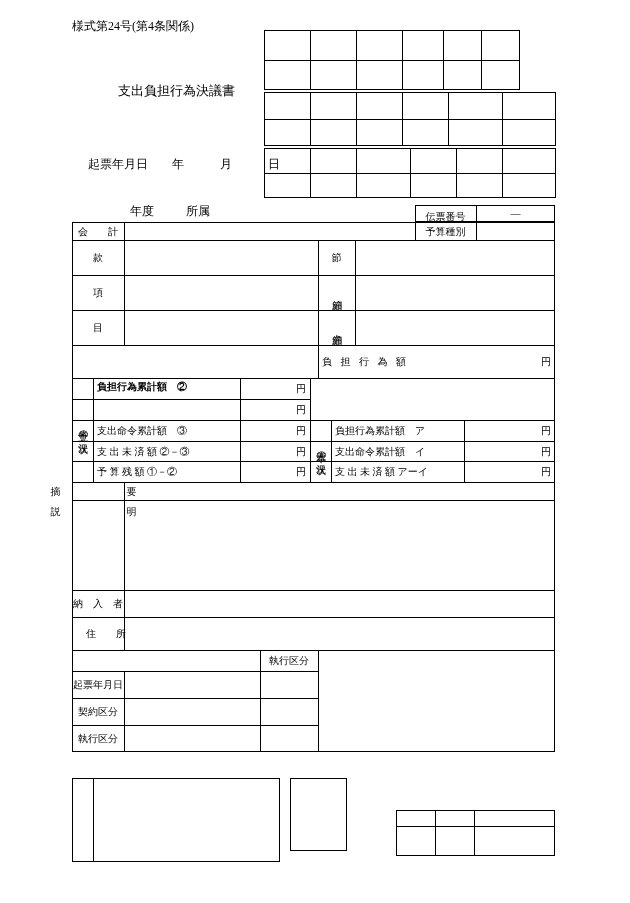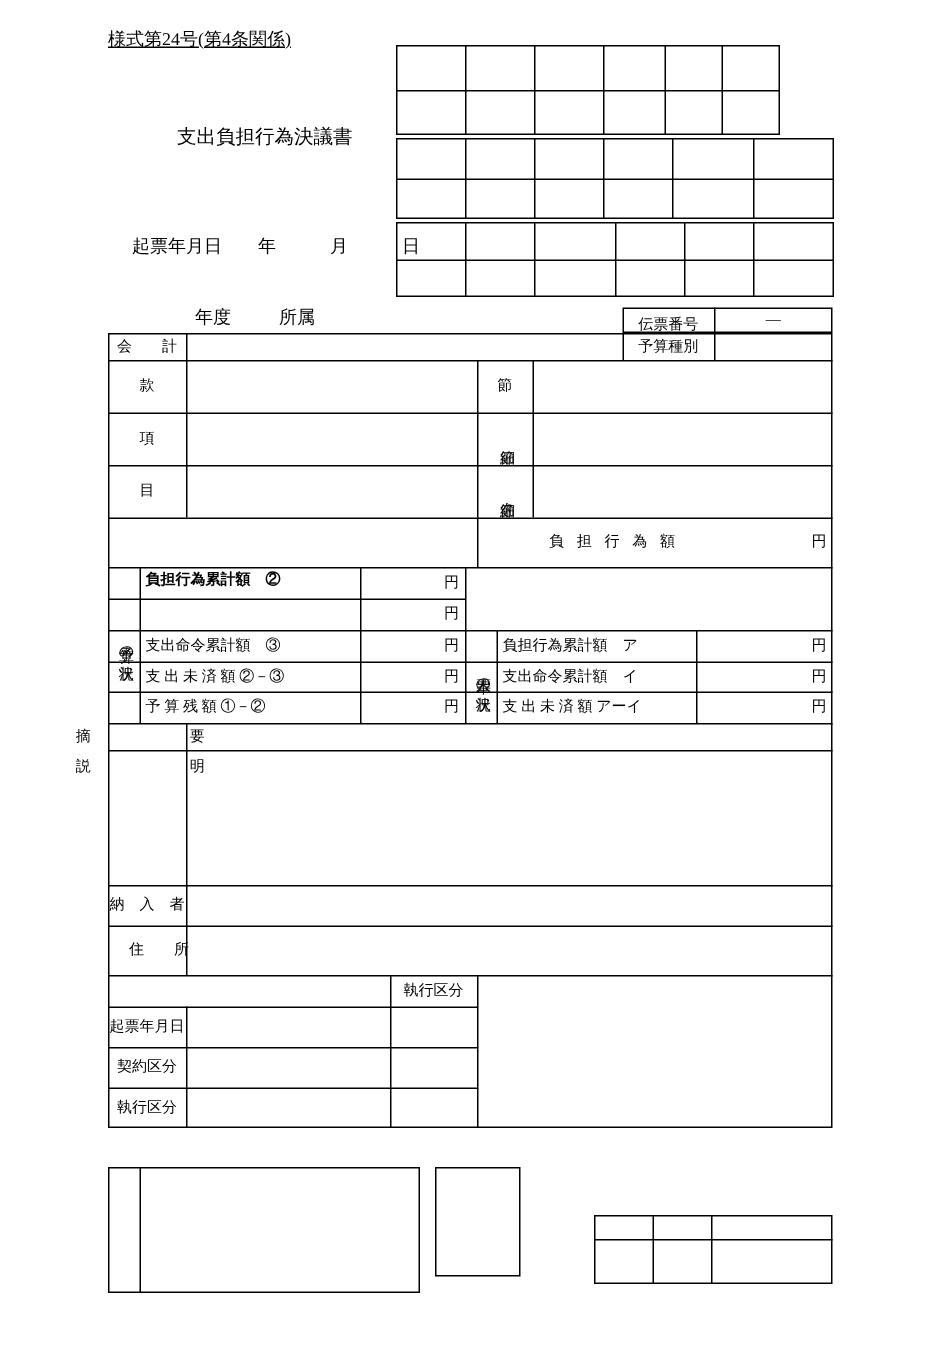--- a/index.html
+++ b/index.html
@@ -19,31 +19,31 @@
   .t9{font-size:9px;}
   .bx{position:absolute;border:1px solid #000;box-sizing:border-box;}
   .ln{position:absolute;background:#000;}
   .hln{height:1px;}
   .vln{width:1px;}
   .cell{position:absolute;box-sizing:border-box;display:flex;align-items:center;}
   .c-center{justify-content:center;}
   .c-right{justify-content:flex-end;}
   .pl4{padding-left:4px;}
   .pr4{padding-right:4px;}
-  .spread{letter-spacing:0.30em;margin-left:44px;}
+  .spread{letter-spacing:0.30em;}
   .spread2{letter-spacing:0.9em;}
   .vert{writing-mode:vertical-rl;text-orientation:upright;font-size:10px;line-height:1.05;}
   .title{font-size:13px;}
 </style>
 </head>
 <body>
 
 <div class="page">
 
-  <div class="abs t t12" style="left:72px;top:20px;text-decoration:underline;">様式第24号(第4条関係)</div>
+  <div class="abs t t12" style="left:72px;top:20px;">様式第24号(第4条関係)</div>
   <div class="abs t title" style="left:118px;top:84px;">支出負担行為決議書</div>
   <div class="abs t t12" style="left:88px;top:158px;">起票年月日　　年　　　月　　　日</div>
   <div class="abs t t12" style="left:130px;top:205px;">年度</div>
   <div class="abs t t12" style="left:186px;top:205px;">所属</div>
 
   <div class="bx" style="left:264px;top:30px;width:256px;height:60px;"></div>
   <div class="ln hln" style="left:264px;top:60px;width:256px;"></div>
   <div class="ln vln" style="left:310px;top:30px;height:60px;"></div>
   <div class="ln vln" style="left:356px;top:30px;height:60px;"></div>
   <div class="ln vln" style="left:402px;top:30px;height:60px;"></div>

